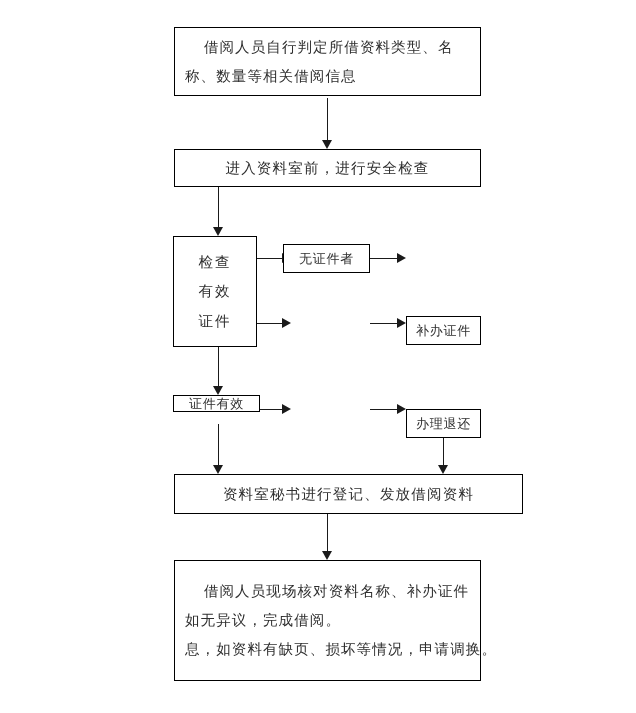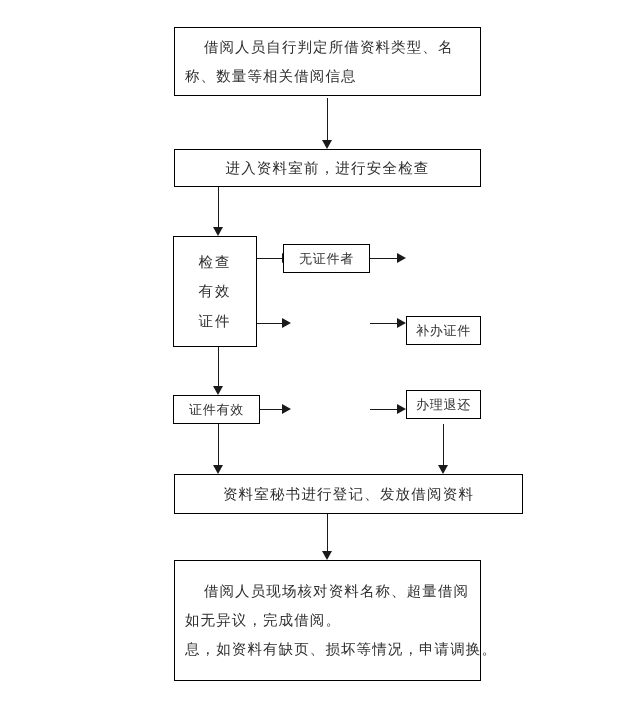--- a/index.html
+++ b/index.html
@@ -151,47 +151,47 @@
   <div class="hline" style="left:370px; top:323px; width:29px;"></div>
   <div class="arrow-right" style="left:397px; top:318px;"></div>
 
   <div class="box center chip" style="left:406px; top:316px; width:75px; height:29px;">
     <div class="line">补办证件</div>
   </div>
 
   <div class="vline" style="left:218px; top:347px; height:39px;"></div>
   <div class="arrow-down" style="left:213px; top:386px;"></div>
 
-  <div class="box center chip" style="left:173px; top:395px; width:87px; height:29px;">
+  <div class="box center chip" style="left:173px; top:395px; width:87px; height:17px;">
     <div class="line">证件有效</div>
   </div>
 
   <div class="hline" style="left:260px; top:409px; width:24px;"></div>
   <div class="arrow-right" style="left:282px; top:404px;"></div>
 
 
   <div class="hline" style="left:370px; top:409px; width:29px;"></div>
   <div class="arrow-right" style="left:397px; top:404px;"></div>
 
-  <div class="box center chip" style="left:406px; top:390px; width:75px; height:29px;">
+  <div class="box center chip" style="left:406px; top:409px; width:75px; height:29px;">
     <div class="line">办理退还</div>
   </div>
 
   <div class="vline" style="left:218px; top:424px; height:41px;"></div>
   <div class="arrow-down" style="left:213px; top:465px;"></div>
 
   <div class="vline" style="left:443px; top:424px; height:41px;"></div>
   <div class="arrow-down" style="left:438px; top:465px;"></div>
 
   <div class="box center" style="left:174px; top:474px; width:349px; height:40px;">
     <div class="line">资料室秘书进行登记、发放借阅资料</div>
   </div>
 
   <div class="vline" style="left:327px; top:514px; height:37px;"></div>
   <div class="arrow-down" style="left:322px; top:551px;"></div>
 
   <div class="box para" style="left:174px; top:560px; width:307px; height:121px;">
-    <div class="line">    借阅人员现场核对资料名称、超量借阅</div>
+    <div class="line">    借阅人员现场核对资料名称、补办证件</div>
     <div class="line">如无异议，完成借阅。</div>
     <div class="line">息，如资料有缺页、损坏等情况，申请调换。</div>
   </div>
 
 </div>
 
 </body></html>

